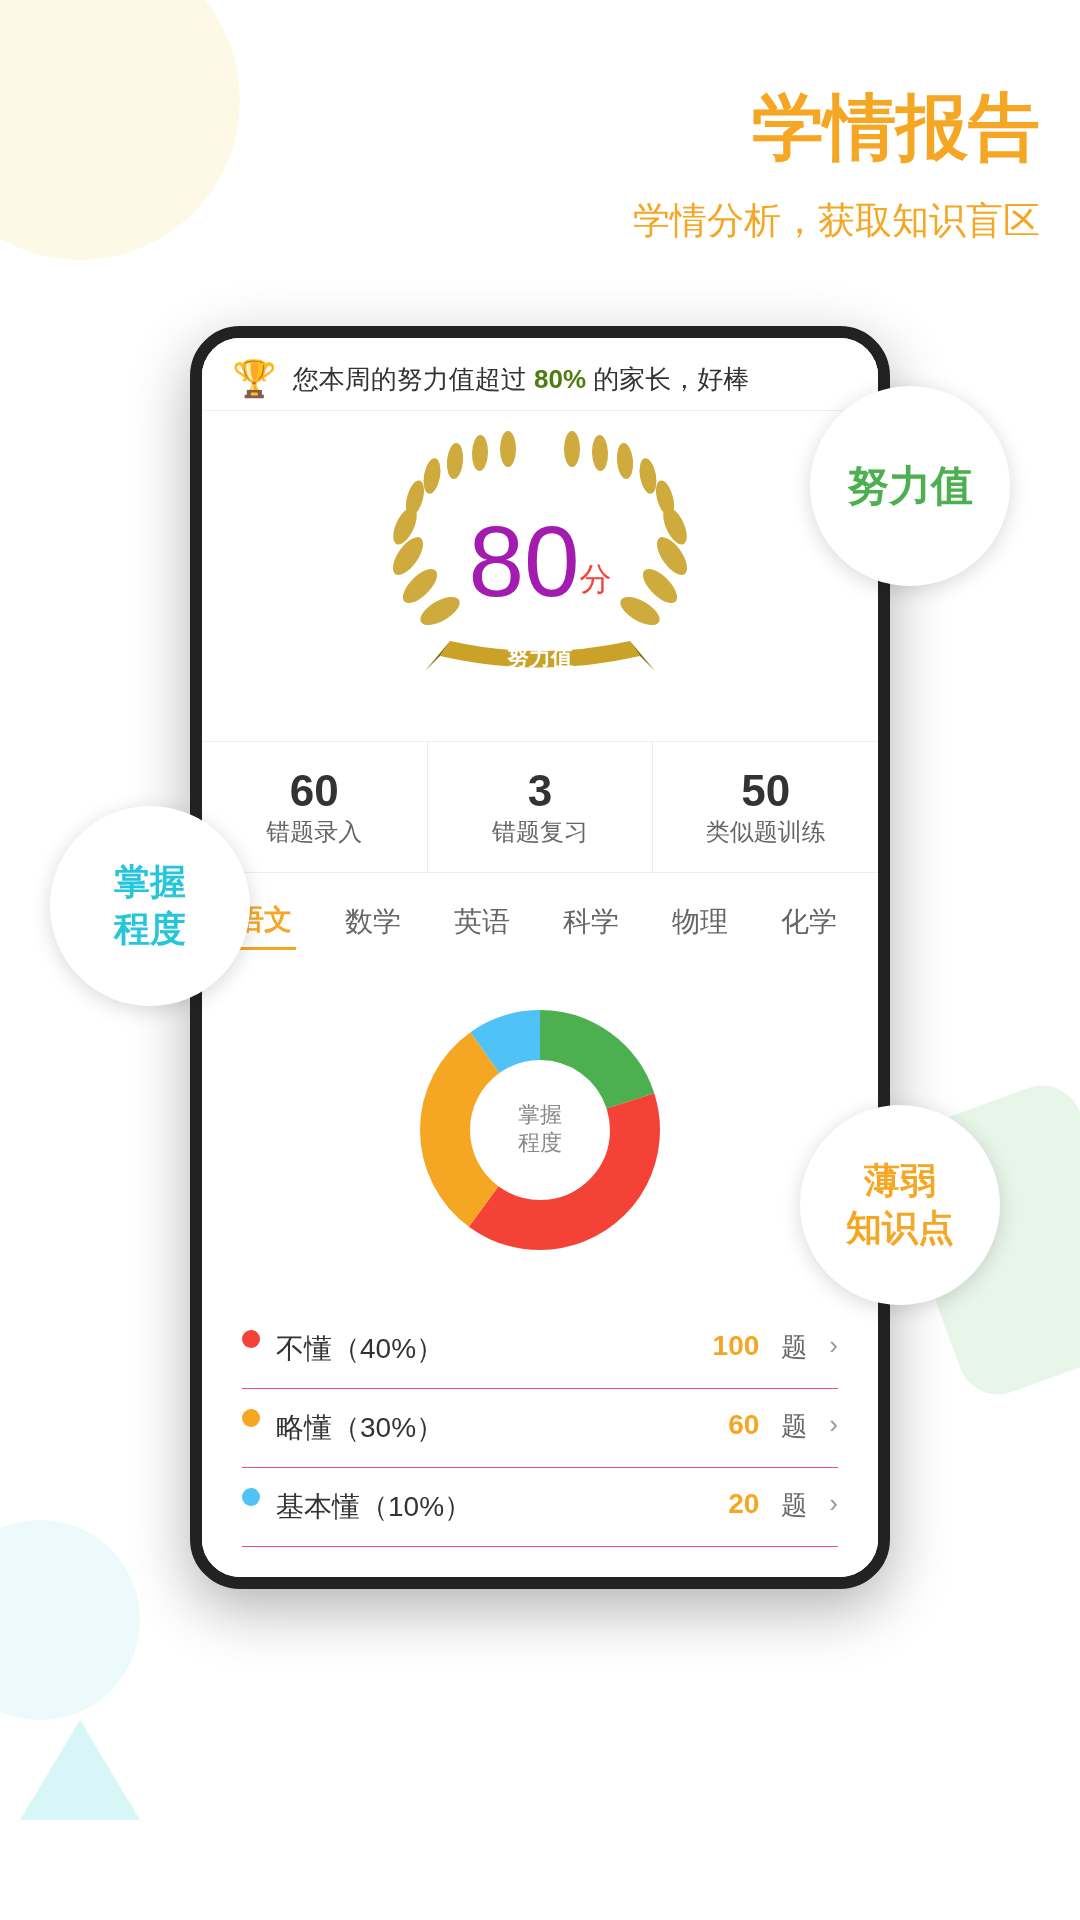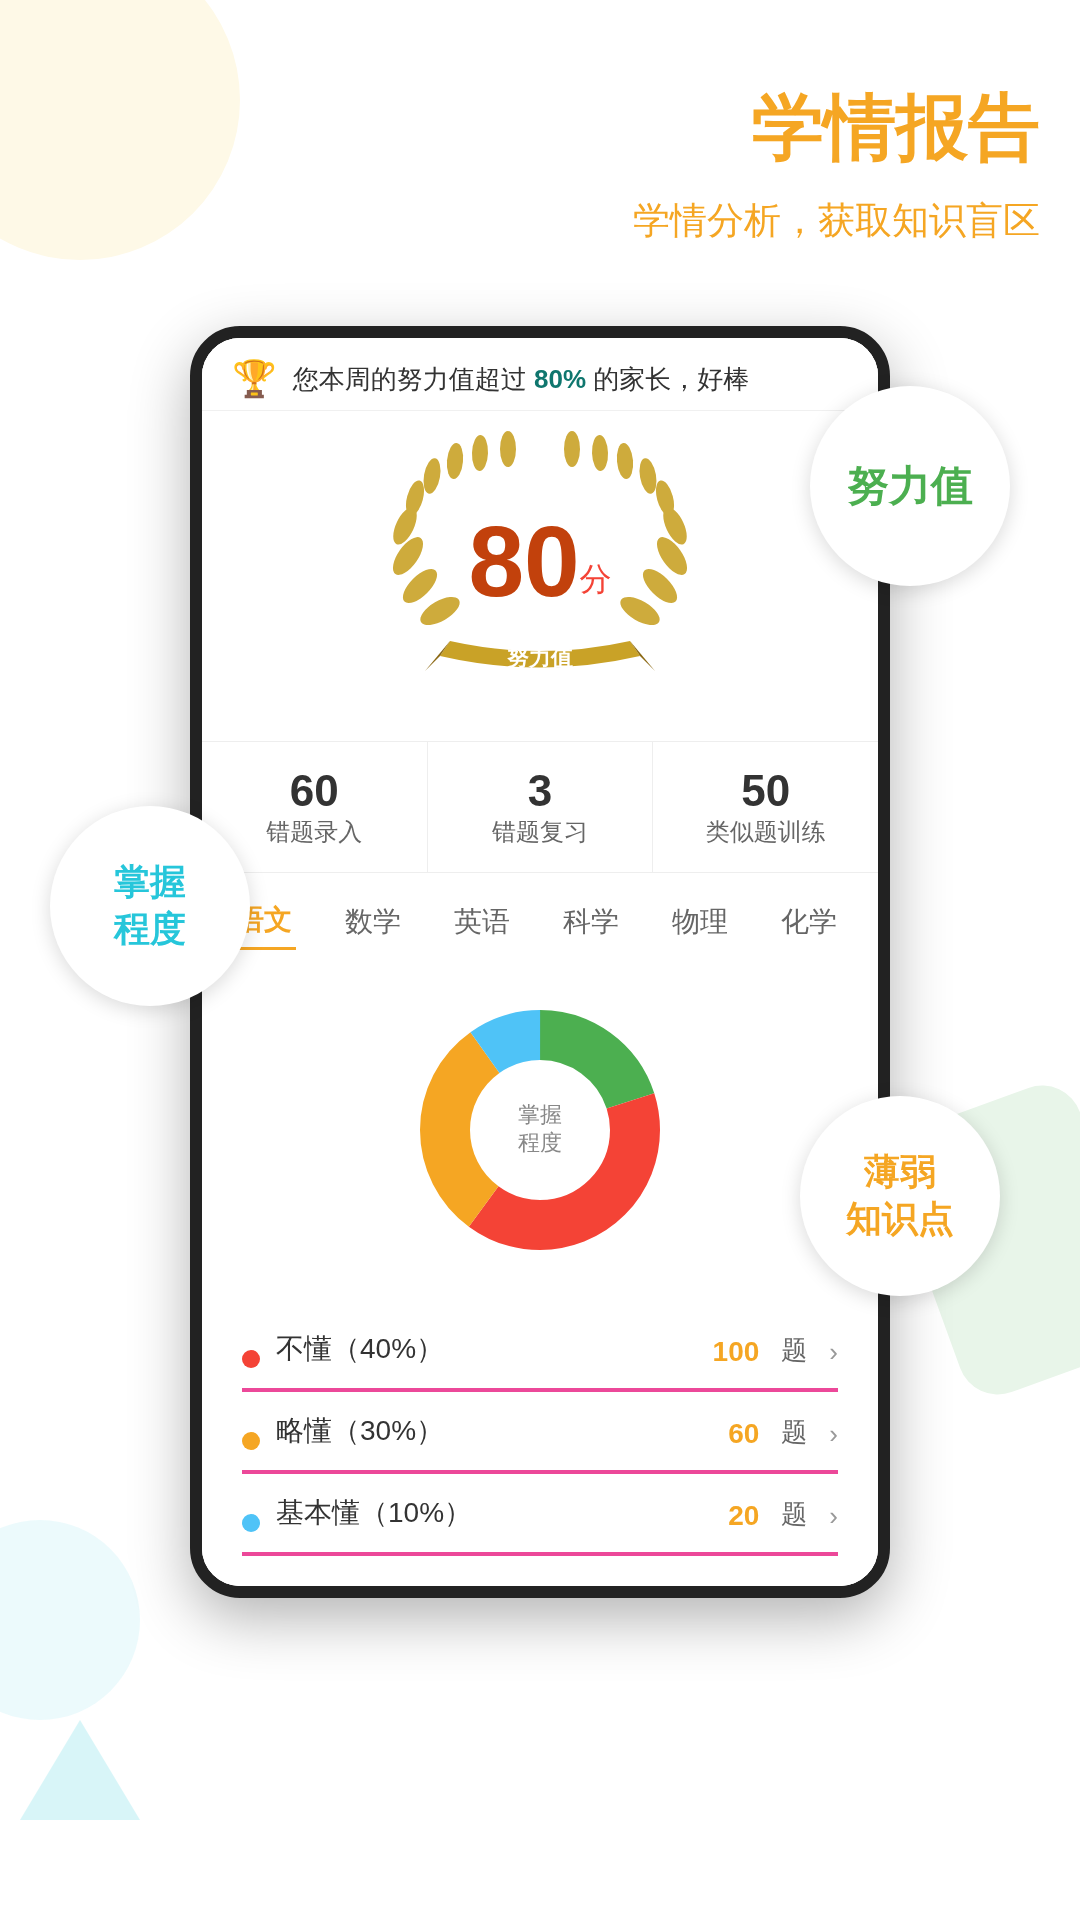--- a/index.html
+++ b/index.html
@@ -138,21 +138,21 @@
     }
 
     .float-label-mastery .label-text {
       font-size: 36px;
       font-weight: 700;
       color: #26c6da;
       line-height: 1.3;
     }
 
     .float-label-weak {
-      bottom: 302px;
+      bottom: 284px;
       right: -50px;
       width: 200px;
       height: 200px;
     }
 
     .float-label-weak .label-text {
       font-size: 36px;
       font-weight: 700;
       color: #f5a623;
       line-height: 1.3;
@@ -188,21 +188,21 @@
       font-size: 36px;
     }
 
     .notification-text {
       font-size: 26px;
       color: #333;
       flex: 1;
     }
 
     .highlight-red {
-      color: #0f766e;
+      color: #4d7c0f;
       font-weight: 700;
     }
 
     
     .score-section {
       display: flex;
       flex-direction: column;
       align-items: center;
       padding: 20px 0 30px;
       position: relative;
@@ -227,22 +227,22 @@
 
     .score-display {
       position: relative;
       z-index: 2;
       text-align: center;
       margin-top: 20px;
     }
 
     .score-number {
       font-size: 100px;
-      font-weight: 700;
-      color: #c2410c;
+      font-weight: 400;
+      color: #a21caf;
       line-height: 1;
     }
 
     .score-unit {
       font-size: 32px;
       color: #f44336;
       vertical-align: super;
     }
 
     
@@ -312,23 +312,23 @@
     }
 
     
     .legend-list {
       background: white;
       padding: 10px 40px 30px;
     }
 
     .legend-item {
       display: flex;
-      align-items: flex-end;
+      align-items: flex-start;
       padding: 20px 0;
-      border-bottom: 4px solid #ec4899;
+      border-bottom: 1px solid #ec4899;
       gap: 16px;
     }
 
     .legend-dot {
       width: 18px;
       height: 18px;
       border-radius: 50%;
       flex-shrink: 0;
     }
 

